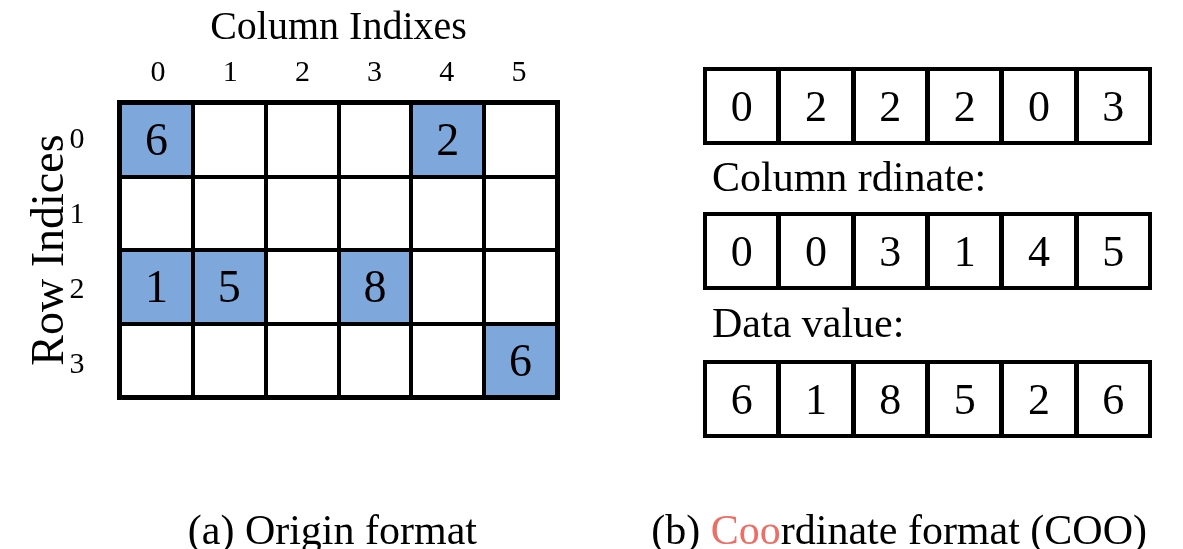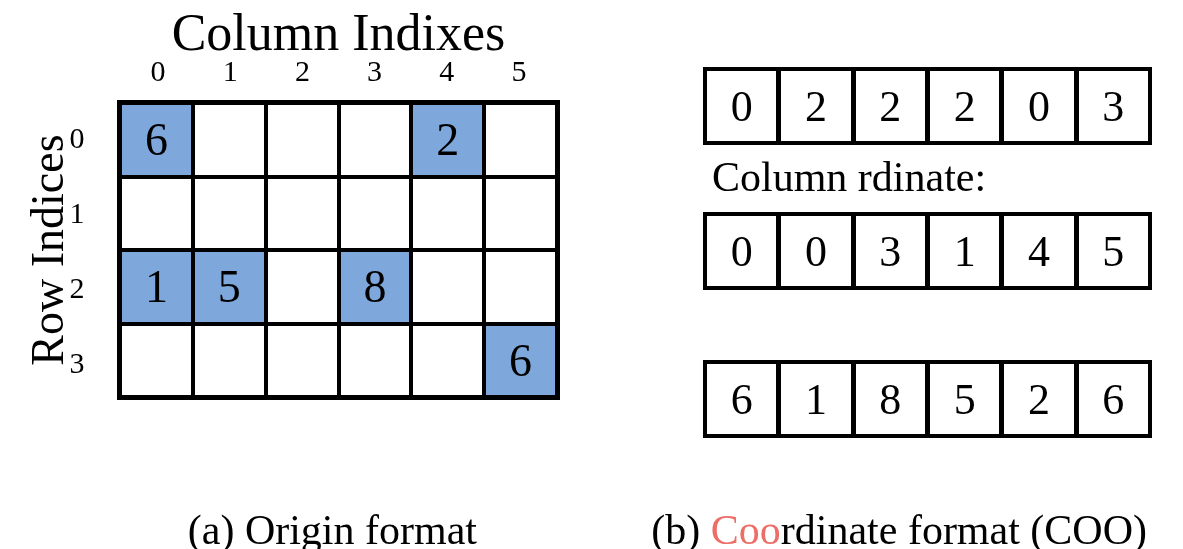--- a/index.html
+++ b/index.html
@@ -16,21 +16,21 @@
     color: #000000;
     overflow: hidden;
   }
   
   .col-title {
     position: absolute;
     left: 117px;
     top: 4px;
     width: 443px;
     text-align: center;
-    font-size: 52px;
+    font-size: 40px;
     line-height: 1.1;
     white-space: nowrap;
   }
   .col-labels {
     position: absolute;
     left: 122px;
     top: 52px;
     width: 433px;
     height: 38px;
     display: flex;
@@ -210,20 +210,21 @@
   <div class="array-label l1">Column rdinate:</div>
   <div class="array a1">
       <div class="cell-b">0</div>
       <div class="cell-b">0</div>
       <div class="cell-b">3</div>
       <div class="cell-b">1</div>
       <div class="cell-b">4</div>
       <div class="cell-b">5</div>
     </div>
 
+  <div class="array-label l2">Data value:</div>
   <div class="array a2">
       <div class="cell-b">6</div>
       <div class="cell-b">1</div>
       <div class="cell-b">8</div>
       <div class="cell-b">5</div>
       <div class="cell-b">2</div>
       <div class="cell-b">6</div>
     </div>
 
   <div class="caption caption-b">

